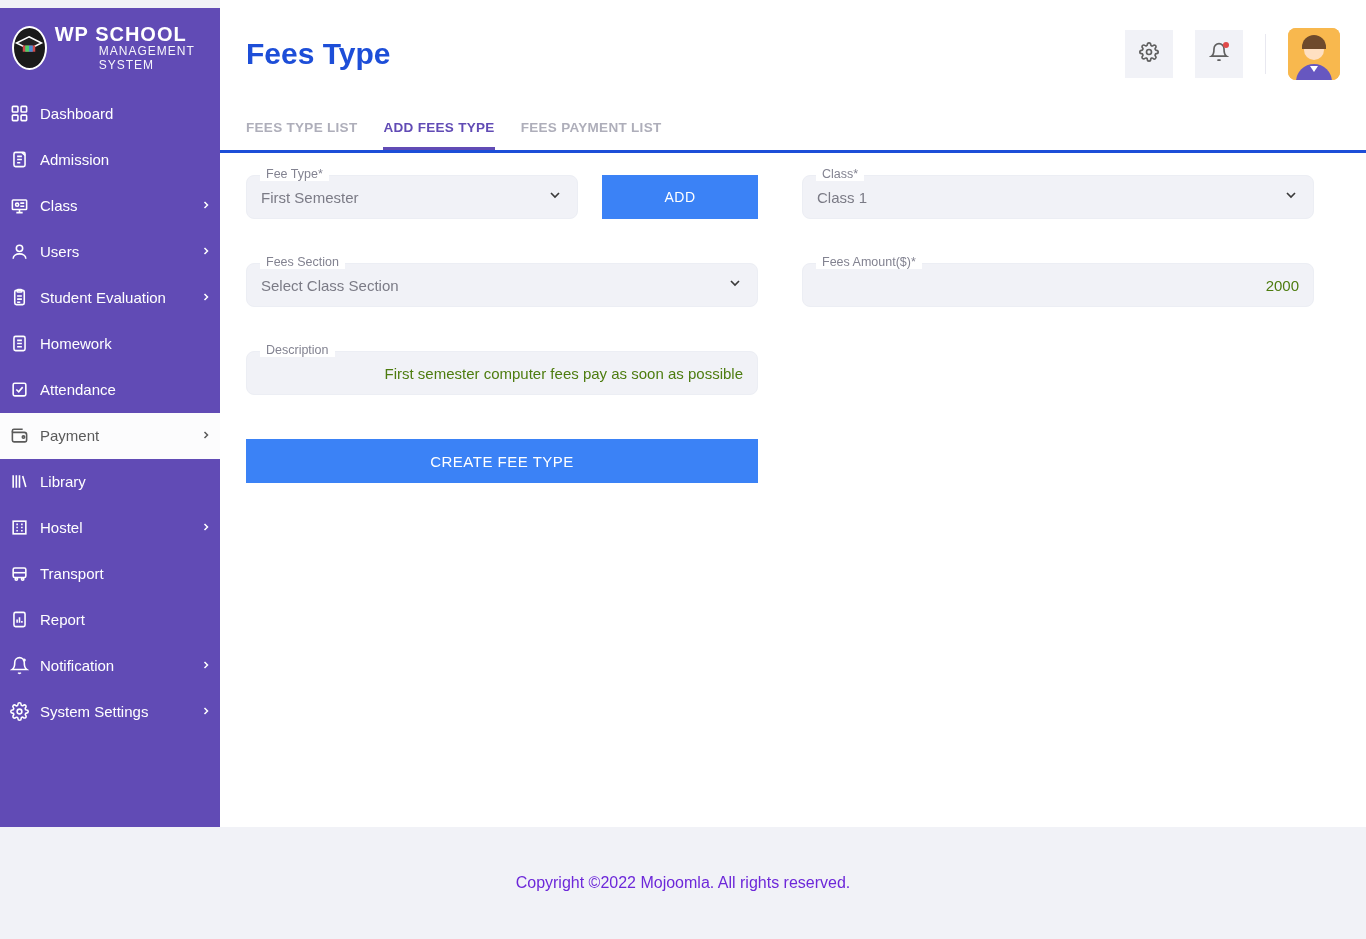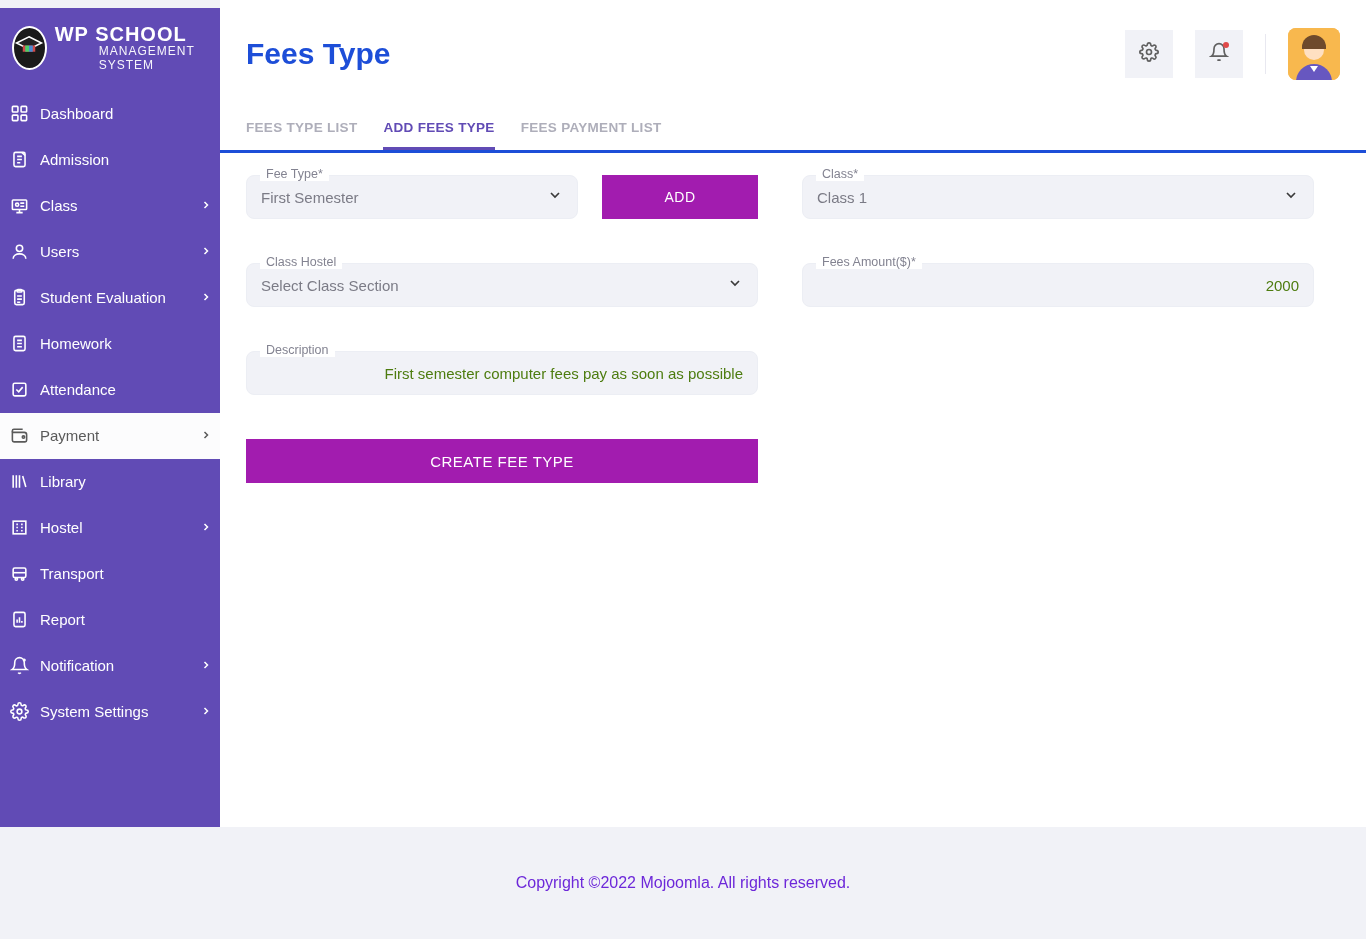--- a/index.html
+++ b/index.html
@@ -175,21 +175,21 @@
     width: 100%;
     font-family: inherit;
     text-align: right;
   }
   .split-row {
     display: grid;
     grid-template-columns: 1fr 156px;
     column-gap: 24px;
   }
   .btn {
-    background: #a21caf;
+    background: #3b82f6;
     color: #fff;
     height: 44px;
     display: flex;
     align-items: center;
     justify-content: center;
     font-size: 14px;
     font-weight: 500;
     letter-spacing: .5px;
     cursor: pointer;
     border: none;
@@ -451,21 +451,21 @@
         <span class="value-txt">Class 1</span>
         <span class="select-chev">
           <svg viewBox="0 0 24 24" fill="none" stroke="currentColor" stroke-width="2.5">
               <polyline points="6 9 12 15 18 9"></polyline>
             </svg>
         </span>
       </div>
     </div>
 
     <div class="field">
-      <span class="field-label">Class Hostel</span>
+      <span class="field-label">Fees Section</span>
       <div class="control-box">
         <span class="value-txt">Select Class Section</span>
         <span class="select-chev">
           <svg viewBox="0 0 24 24" fill="none" stroke="currentColor" stroke-width="2.5">
               <polyline points="6 9 12 15 18 9"></polyline>
             </svg>
         </span>
       </div>
     </div>
 

